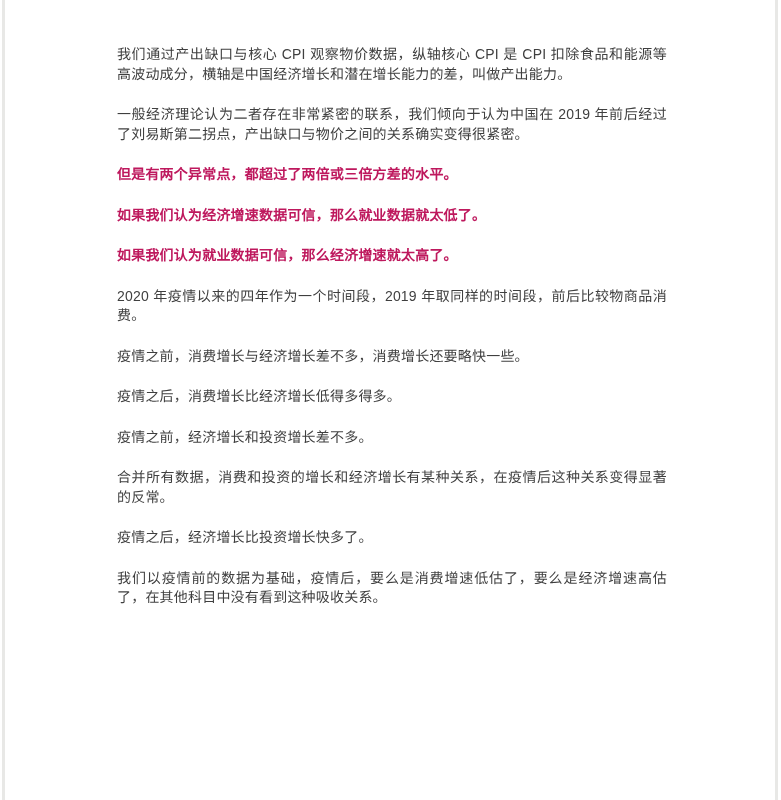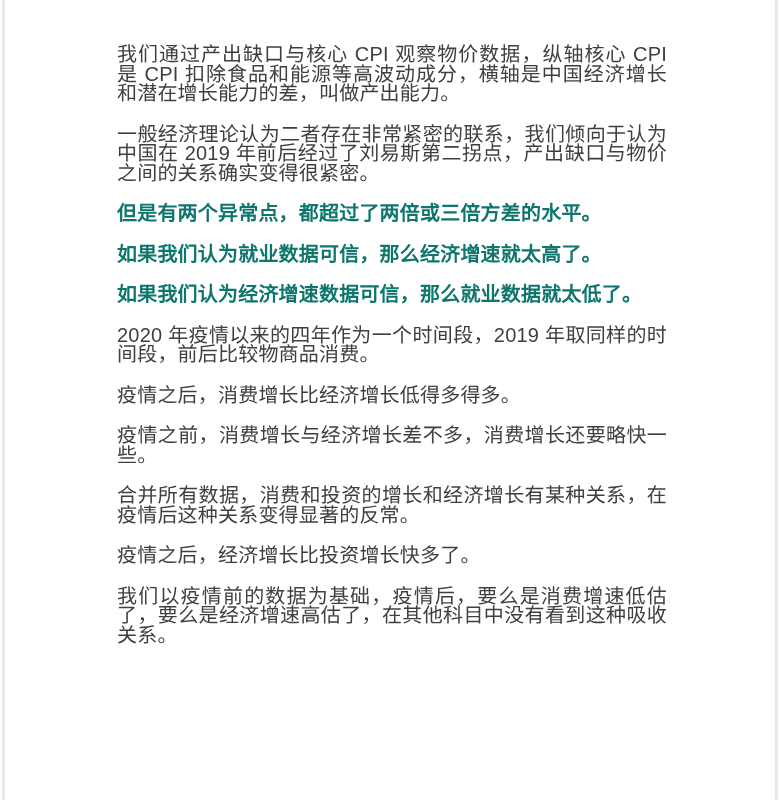--- a/index.html
+++ b/index.html
@@ -29,48 +29,49 @@
   .edge-left  { left: 2px; }
   .edge-right { right: 3px; }
   .content {
     position: absolute;
     left: 117px;
     top: 45px;
     width: 550px;
   }
   .content p {
     margin: 0 0 21px 0;
-    font-size: 20px;
+    font-size: 14px;
     line-height: 19.5px;
     color: #3f3f3f;
     text-align: justify;
     text-justify: inter-ideograph;
     letter-spacing: 0.2px;
   }
   .content p.bold {
     font-weight: 700;
-    color: #0f766e;
+    color: #be185d;
   }
   .content p:last-child {
     margin-bottom: 0;
   }
 </style>
 </head>
 <body>
 
 <div class="page">
   <div class="edge edge-left"></div>
   <div class="edge edge-right"></div>
 
   <div class="content">
     <p>我们通过产出缺口与核心 CPI 观察物价数据，纵轴核心 CPI 是 CPI 扣除食品和能源等高波动成分，横轴是中国经济增长和潜在增长能力的差，叫做产出能力。</p>
     <p>一般经济理论认为二者存在非常紧密的联系，我们倾向于认为中国在 2019 年前后经过了刘易斯第二拐点，产出缺口与物价之间的关系确实变得很紧密。</p>
     <p class="bold">但是有两个异常点，都超过了两倍或三倍方差的水平。</p>
+    <p class="bold">如果我们认为经济增速数据可信，那么就业数据就太低了。</p>
     <p class="bold">如果我们认为就业数据可信，那么经济增速就太高了。</p>
-    <p class="bold">如果我们认为经济增速数据可信，那么就业数据就太低了。</p>
     <p>2020 年疫情以来的四年作为一个时间段，2019 年取同样的时间段，前后比较物商品消费。</p>
+    <p>疫情之前，消费增长与经济增长差不多，消费增长还要略快一些。</p>
     <p>疫情之后，消费增长比经济增长低得多得多。</p>
-    <p>疫情之前，消费增长与经济增长差不多，消费增长还要略快一些。</p>
+    <p>疫情之前，经济增长和投资增长差不多。</p>
     <p>合并所有数据，消费和投资的增长和经济增长有某种关系，在疫情后这种关系变得显著的反常。</p>
     <p>疫情之后，经济增长比投资增长快多了。</p>
     <p>我们以疫情前的数据为基础，疫情后，要么是消费增速低估了，要么是经济增速高估了，在其他科目中没有看到这种吸收关系。</p>
   </div>
 </div>
 
 </body></html>

